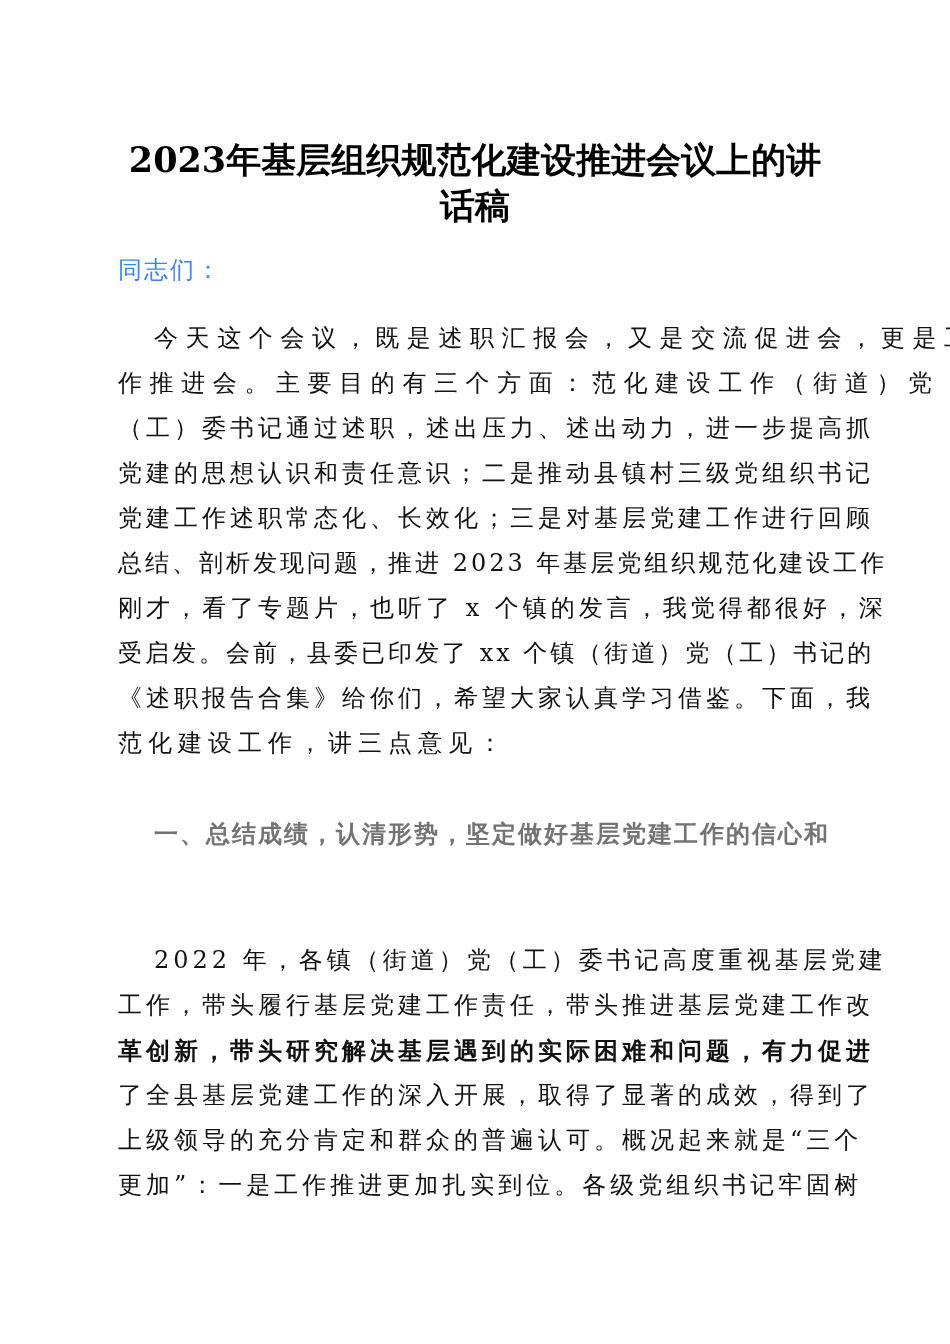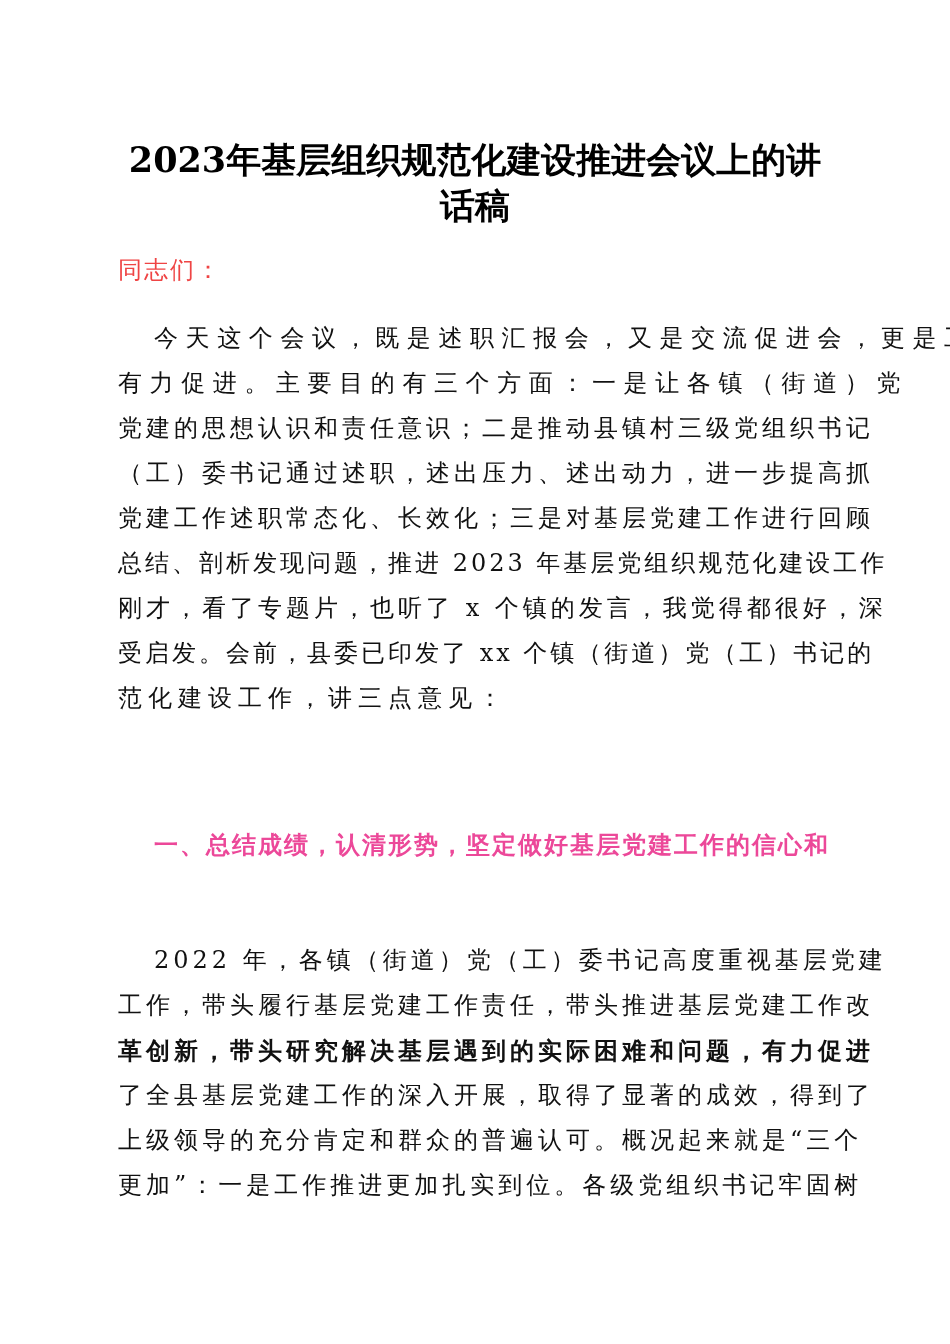--- a/index.html
+++ b/index.html
@@ -57,56 +57,56 @@
     }
     .line.indent { padding-left: 36px; }
     .salutation {
       position: absolute;
       left: 118px;
       top: 248px;
       font-family: "DejaVu Serif", "Liberation Serif", serif;
       font-size: 24px;
       line-height: 45px;
       letter-spacing: 2px;
-      color: #ef4444;
+      color: #3b82f6;
     }
     .heading {
       position: absolute;
       left: 118px;
       width: 706px;
       top: 812px;
       font-family: "DejaVu Sans", "Liberation Sans", sans-serif;
       font-weight: bold;
       font-size: 24px;
-      color: #ec4899;
-      margin-top: 11px;
+      color: #737373;
     }
     .heading .line { letter-spacing: 2px; }
   </style>
 </head>
 <body>
 
 <div class="page">
 
   <div class="title">
     <span class="tline">2023年基层组织规范化建设推进会议上的讲</span>
     <span class="tline">话稿</span>
   </div>
 
   <div class="salutation">同志们：</div>
 
   <div class="body-text" style="top:316px;">
     <span class="line indent">今天这个会议，既是述职汇报会，又是交流促进会，更是工</span>
-    <span class="line">有力促进。主要目的有三个方面：一是让各镇（街道）党</span>
+    <span class="line">作推进会。主要目的有三个方面：范化建设工作（街道）党</span>
+    <span class="line" style="letter-spacing:4px;">（工）委书记通过述职，述出压力、述出动力，进一步提高抓</span>
     <span class="line" style="letter-spacing:4px;">党建的思想认识和责任意识；二是推动县镇村三级党组织书记</span>
-    <span class="line" style="letter-spacing:4px;">（工）委书记通过述职，述出压力、述出动力，进一步提高抓</span>
     <span class="line" style="letter-spacing:4px;">党建工作述职常态化、长效化；三是对基层党建工作进行回顾</span>
     <span class="line" style="letter-spacing:3px;">总结、剖析发现问题，推进 2023 年基层党组织规范化建设工作</span>
     <span class="line" style="letter-spacing:4px;">刚才，看了专题片，也听了 x 个镇的发言，我觉得都很好，深</span>
     <span class="line" style="letter-spacing:3px;">受启发。会前，县委已印发了 xx 个镇（街道）党（工）书记的</span>
+    <span class="line" style="letter-spacing:4px;">《述职报告合集》给你们，希望大家认真学习借鉴。下面，我</span>
     <span class="line last" style="letter-spacing:6px;">范化建设工作，讲三点意见：</span>
   </div>
 
   <div class="heading">
     <span class="line indent">一、总结成绩，认清形势，坚定做好基层党建工作的信心和</span>
   </div>
 
   <div class="body-text" style="top:938px;">
     <span class="line indent" style="letter-spacing:4px;">2022 年，各镇（街道）党（工）委书记高度重视基层党建</span>
     <span class="line" style="letter-spacing:4px;">工作，带头履行基层党建工作责任，带头推进基层党建工作改</span>

